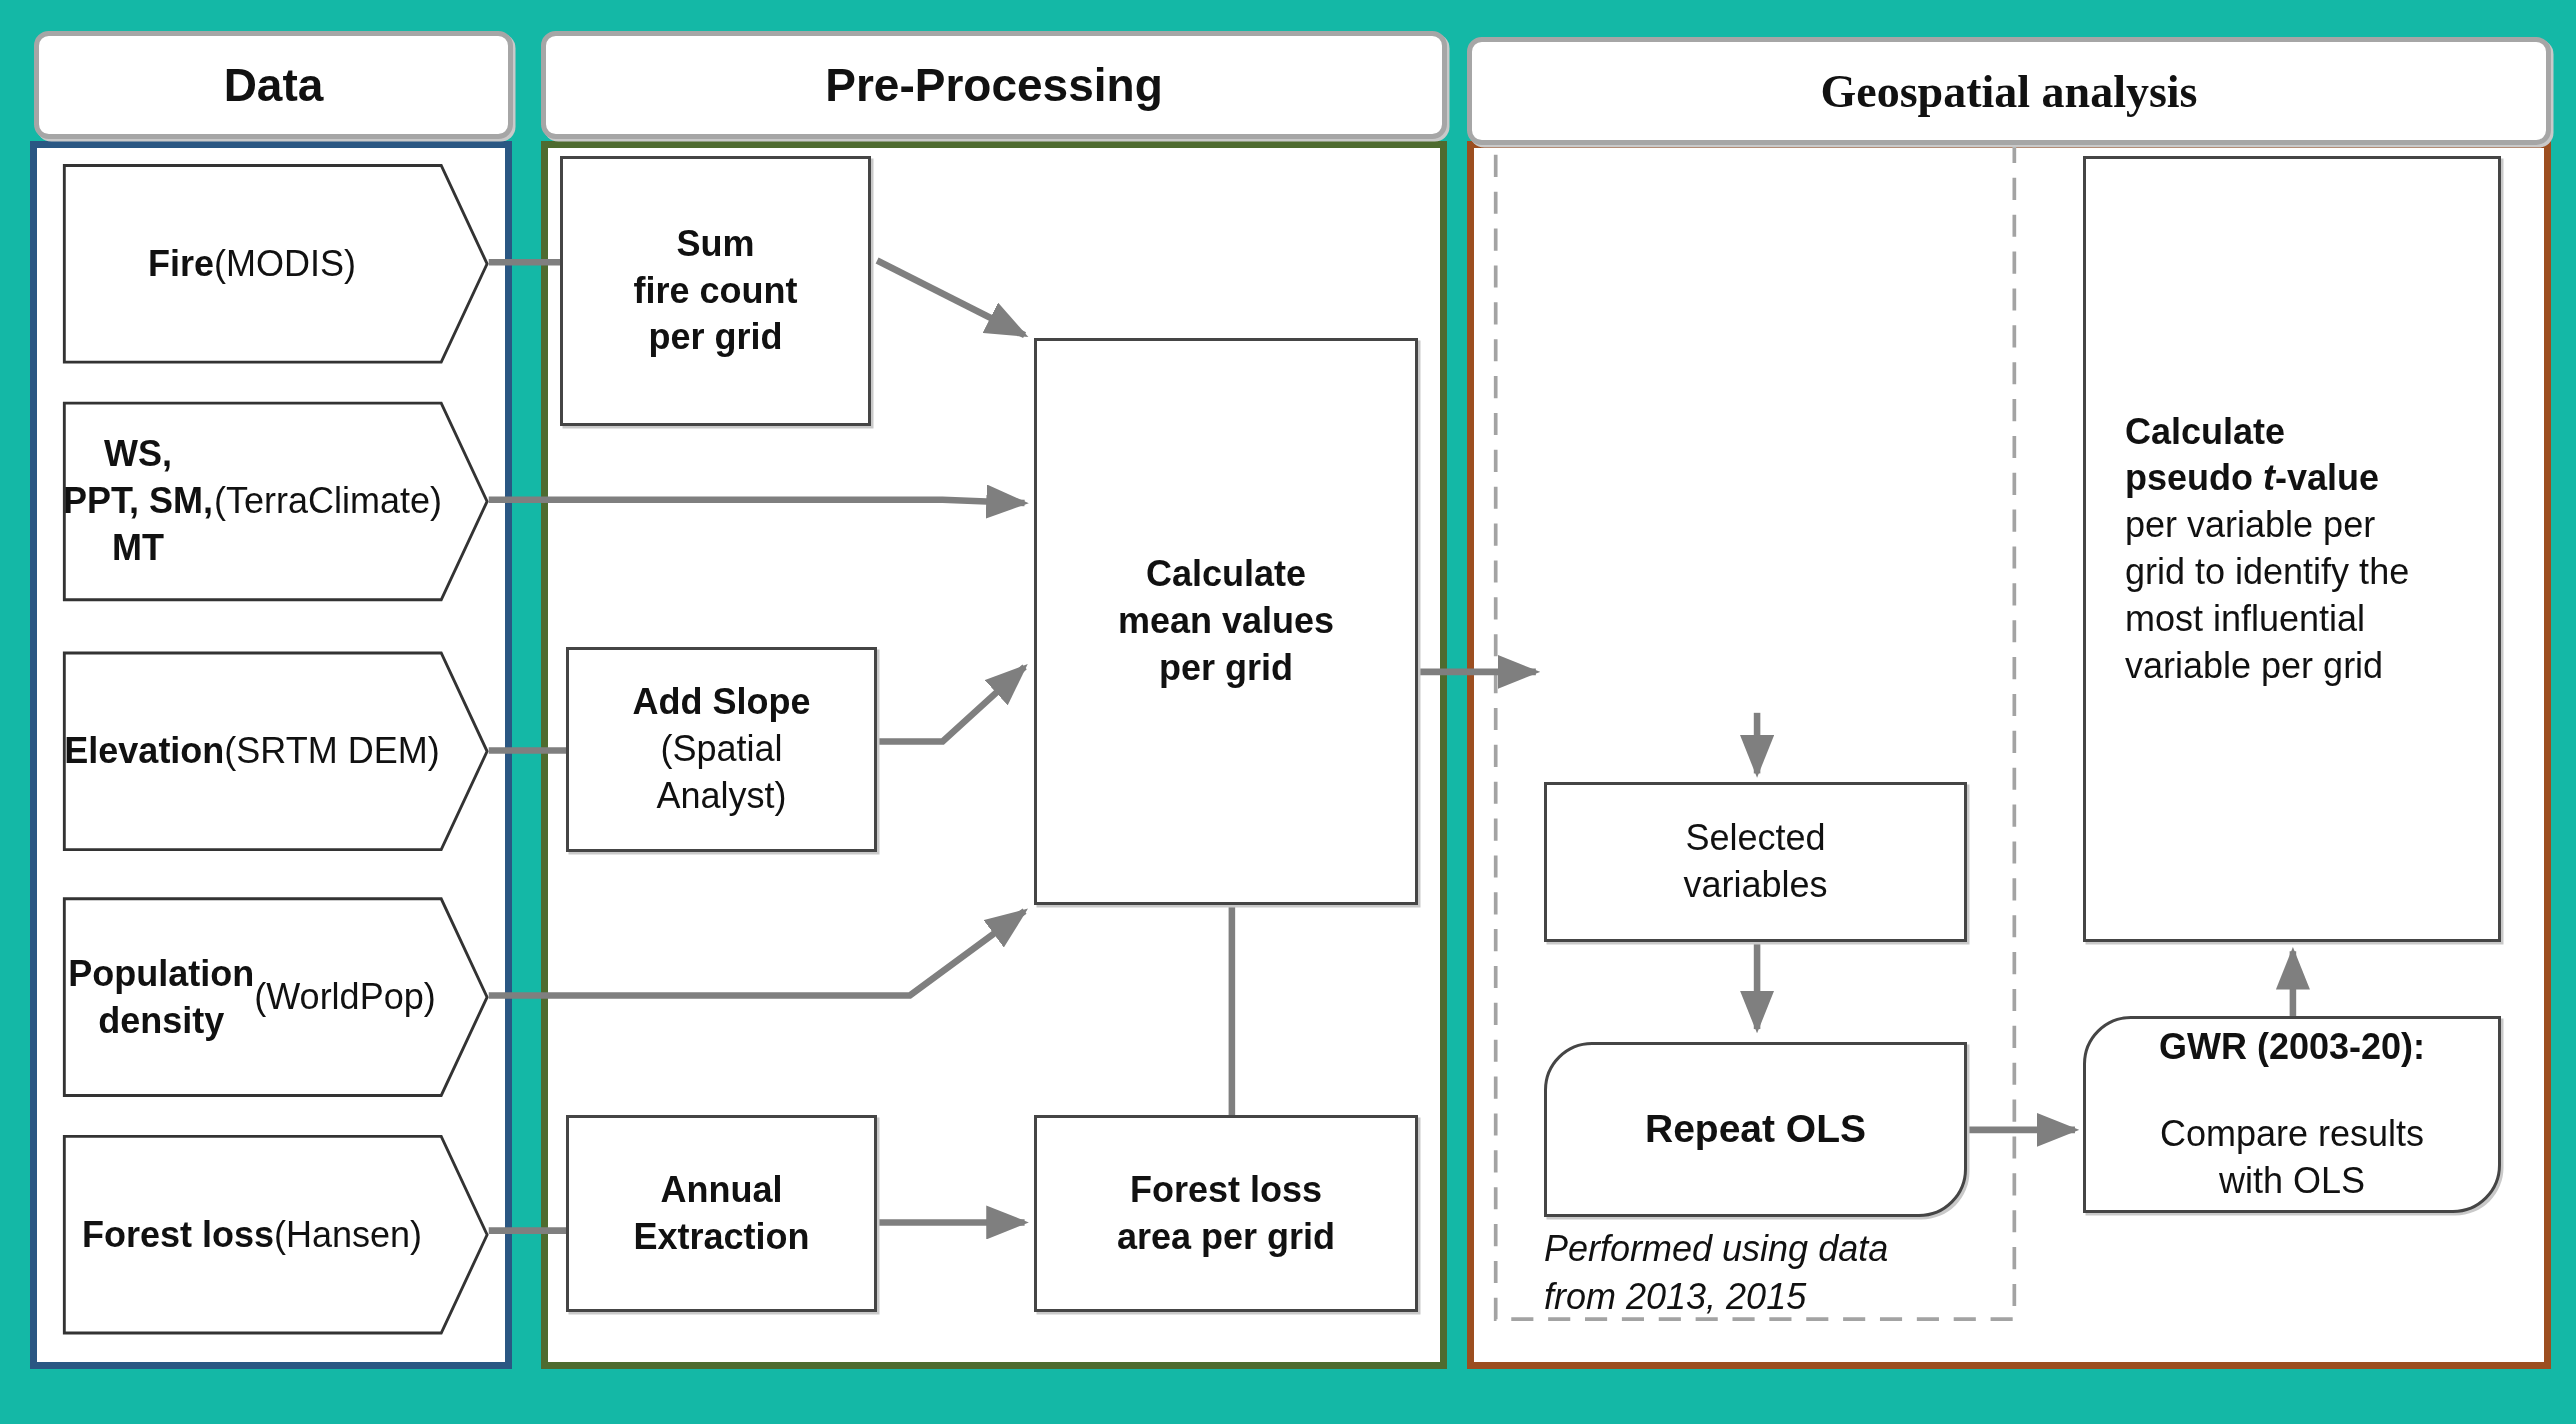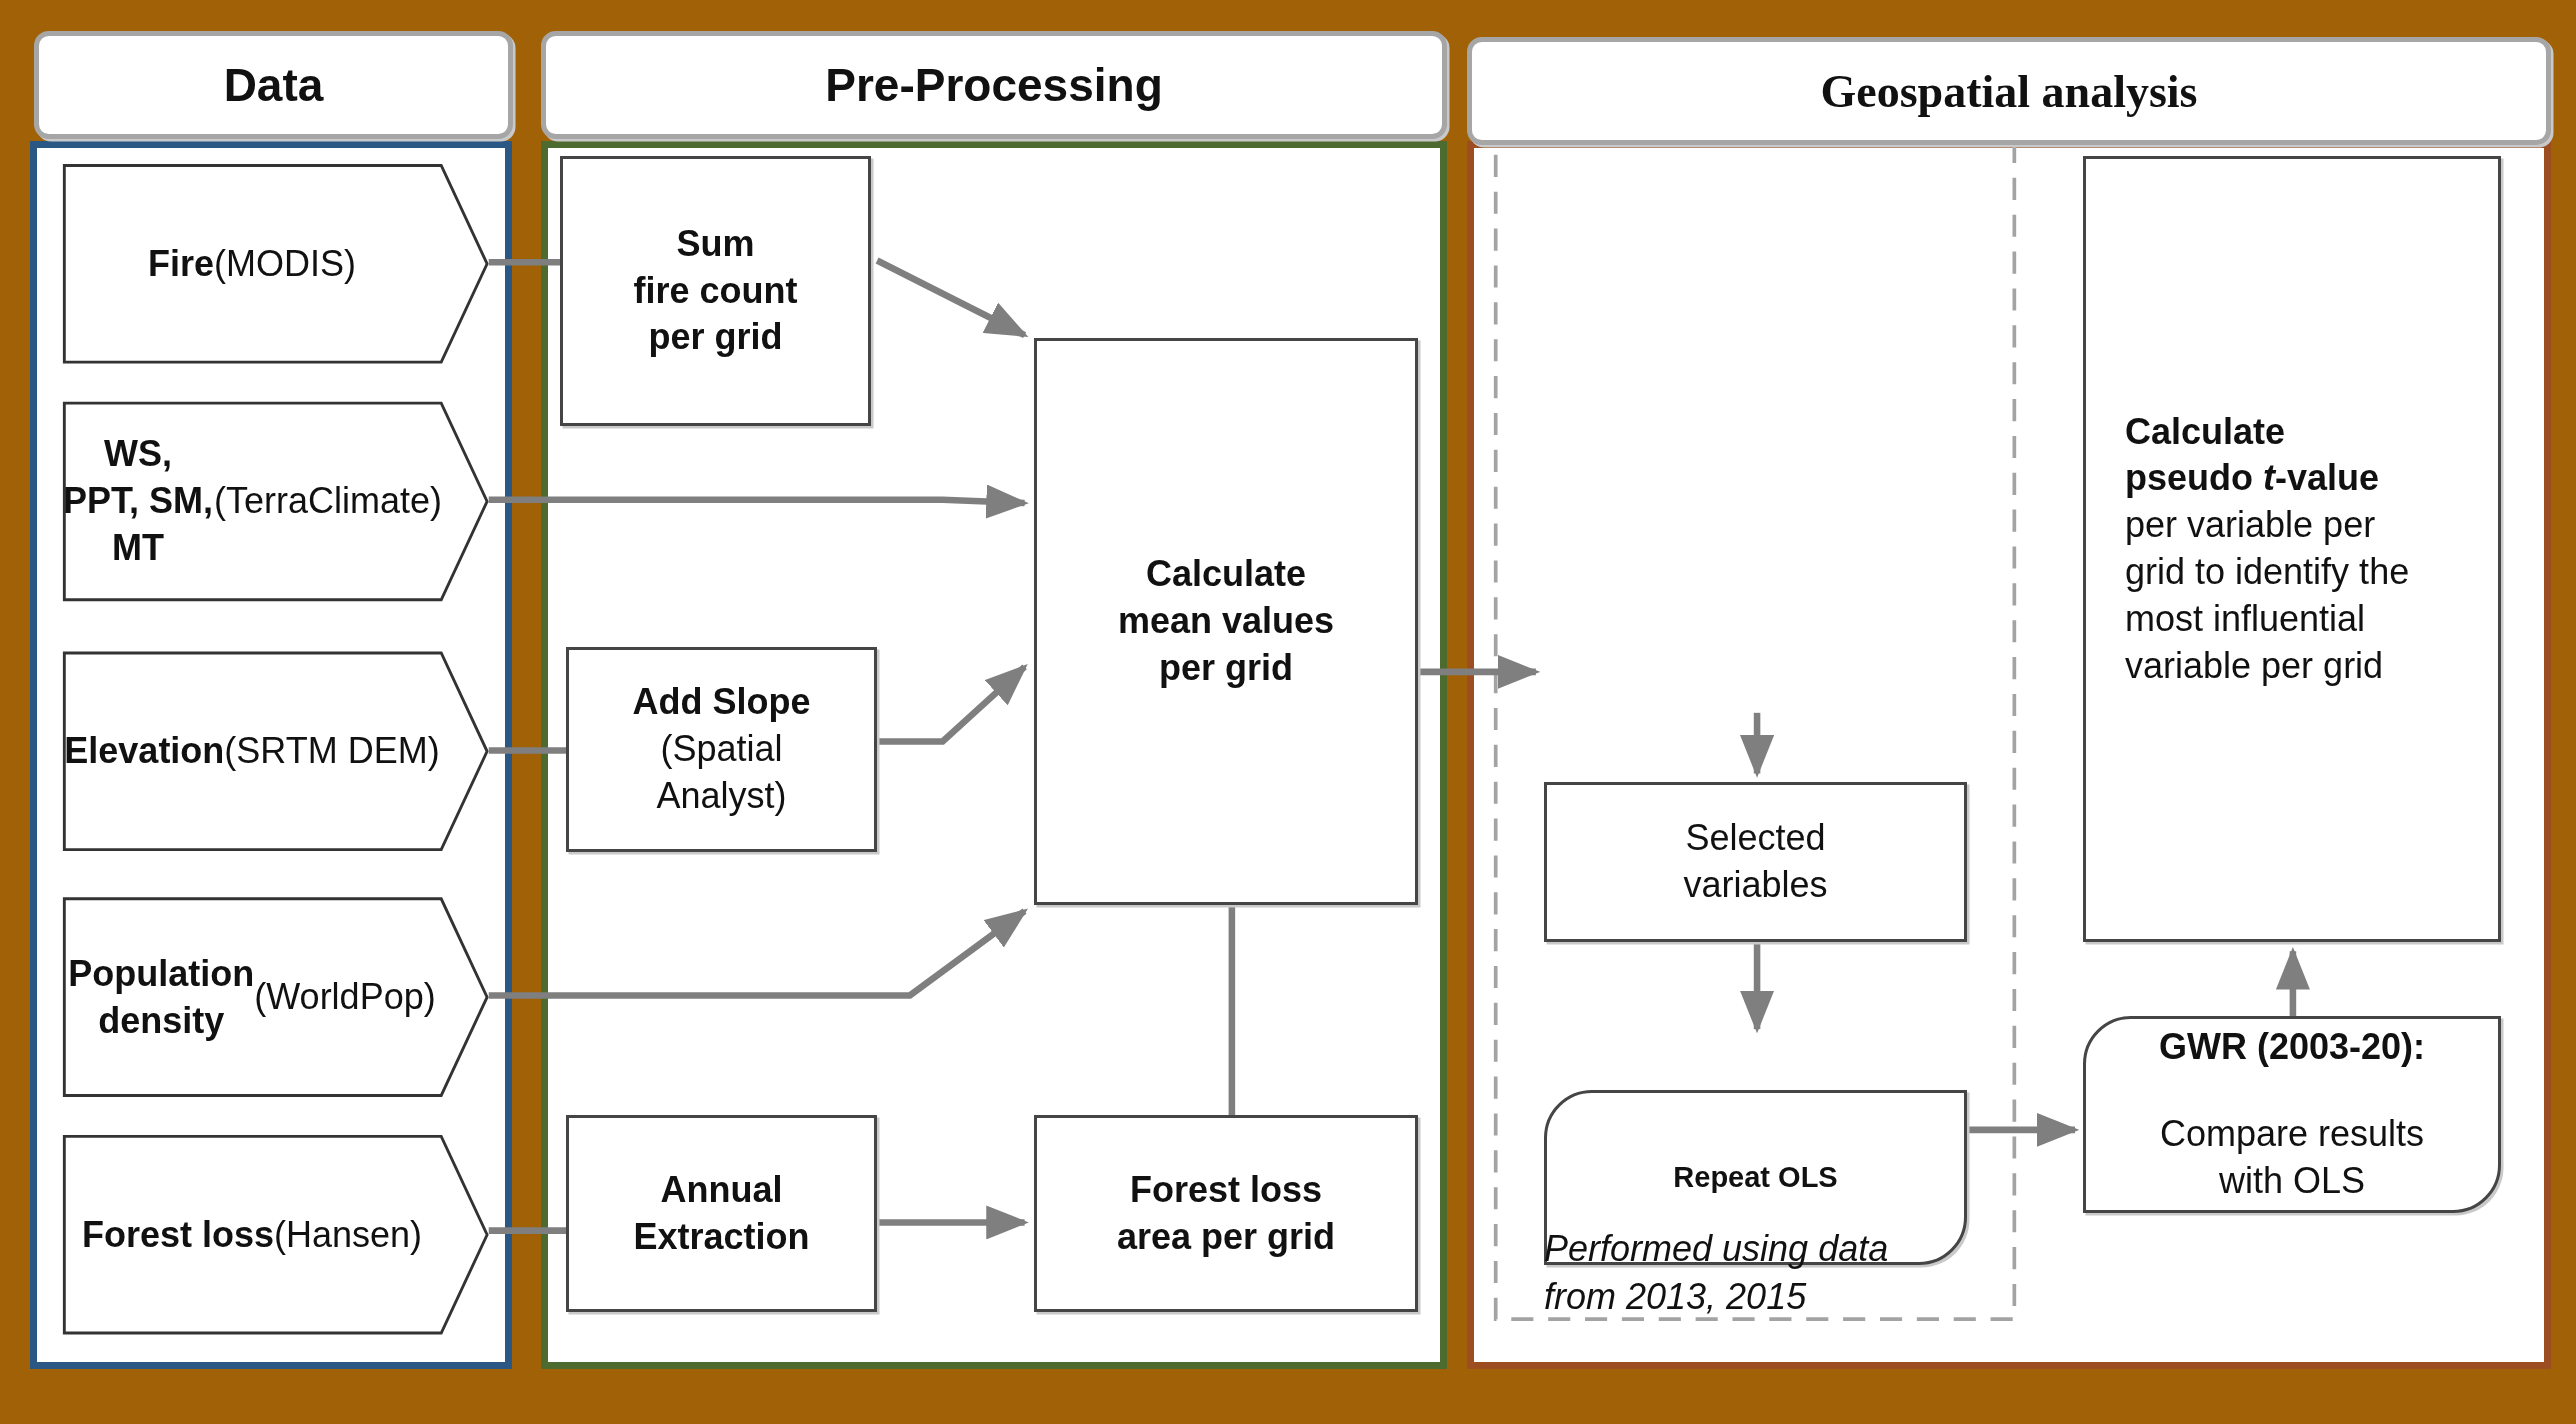--- a/index.html
+++ b/index.html
@@ -12,21 +12,21 @@
     --connector:#7f7f7f;
     --dashed-border:#a3a3a3;
     --text:#111111;
   }
   html,body{margin:0;padding:0;background:#ffffff;}
   body{
     width:2576px;height:1424px;overflow:hidden;
     font-family:"Liberation Sans","DejaVu Sans",sans-serif;
     color:var(--text);
   }
-  .canvas{position:relative;width:2576px;height:1424px;background:#a16207;}
+  .canvas{position:relative;width:2576px;height:1424px;background:#14b8a6;}
   .layer-svg{position:absolute;left:0;top:0;z-index:1;pointer-events:none;}
   .hdr{
     position:absolute;z-index:2;background:#fff;
     border:5.7px solid var(--header-border);border-radius:14.8px;
     display:flex;align-items:center;justify-content:center;
     font-weight:bold;font-size:46px;box-sizing:border-box;
     box-shadow:2.5px 2.5px 0 #c9c9c9;
   }
   .sect{
     position:absolute;z-index:0;background:#fff;
@@ -141,21 +141,21 @@
   <div class="node b" style="left:566px;top:1115px;width:311px;height:197px;">Annual
 Extraction</div>
 
   <div class="node b" style="left:1034px;top:1115px;width:384px;height:197px;">Forest loss
 area per grid</div>
 
 
   <div class="node" style="left:1544px;top:782px;width:423px;height:160px;">Selected
 variables</div>
 
-  <div class="node round b" style="left:1544px;top:1090px;width:423px;height:175px;font-size:29px;">Repeat OLS</div>
+  <div class="node round b" style="left:1544px;top:1042px;width:423px;height:175px;font-size:39px;">Repeat OLS</div>
 
   <div class="note" style="left:1544px;top:1225px;width:467px;height:97px;">Performed using data
 from 2013, 2015</div>
 
   <div class="node align-left" style="left:2083px;top:156px;width:418px;height:786px;padding:0 12.3px 0 39px;">
     <div class="inline-wrap"><span class="b">Calculate
 pseudo </span><i class="b">t</i><span class="b">-value</span><span>
 per variable per
 grid to identify the
 most influential

